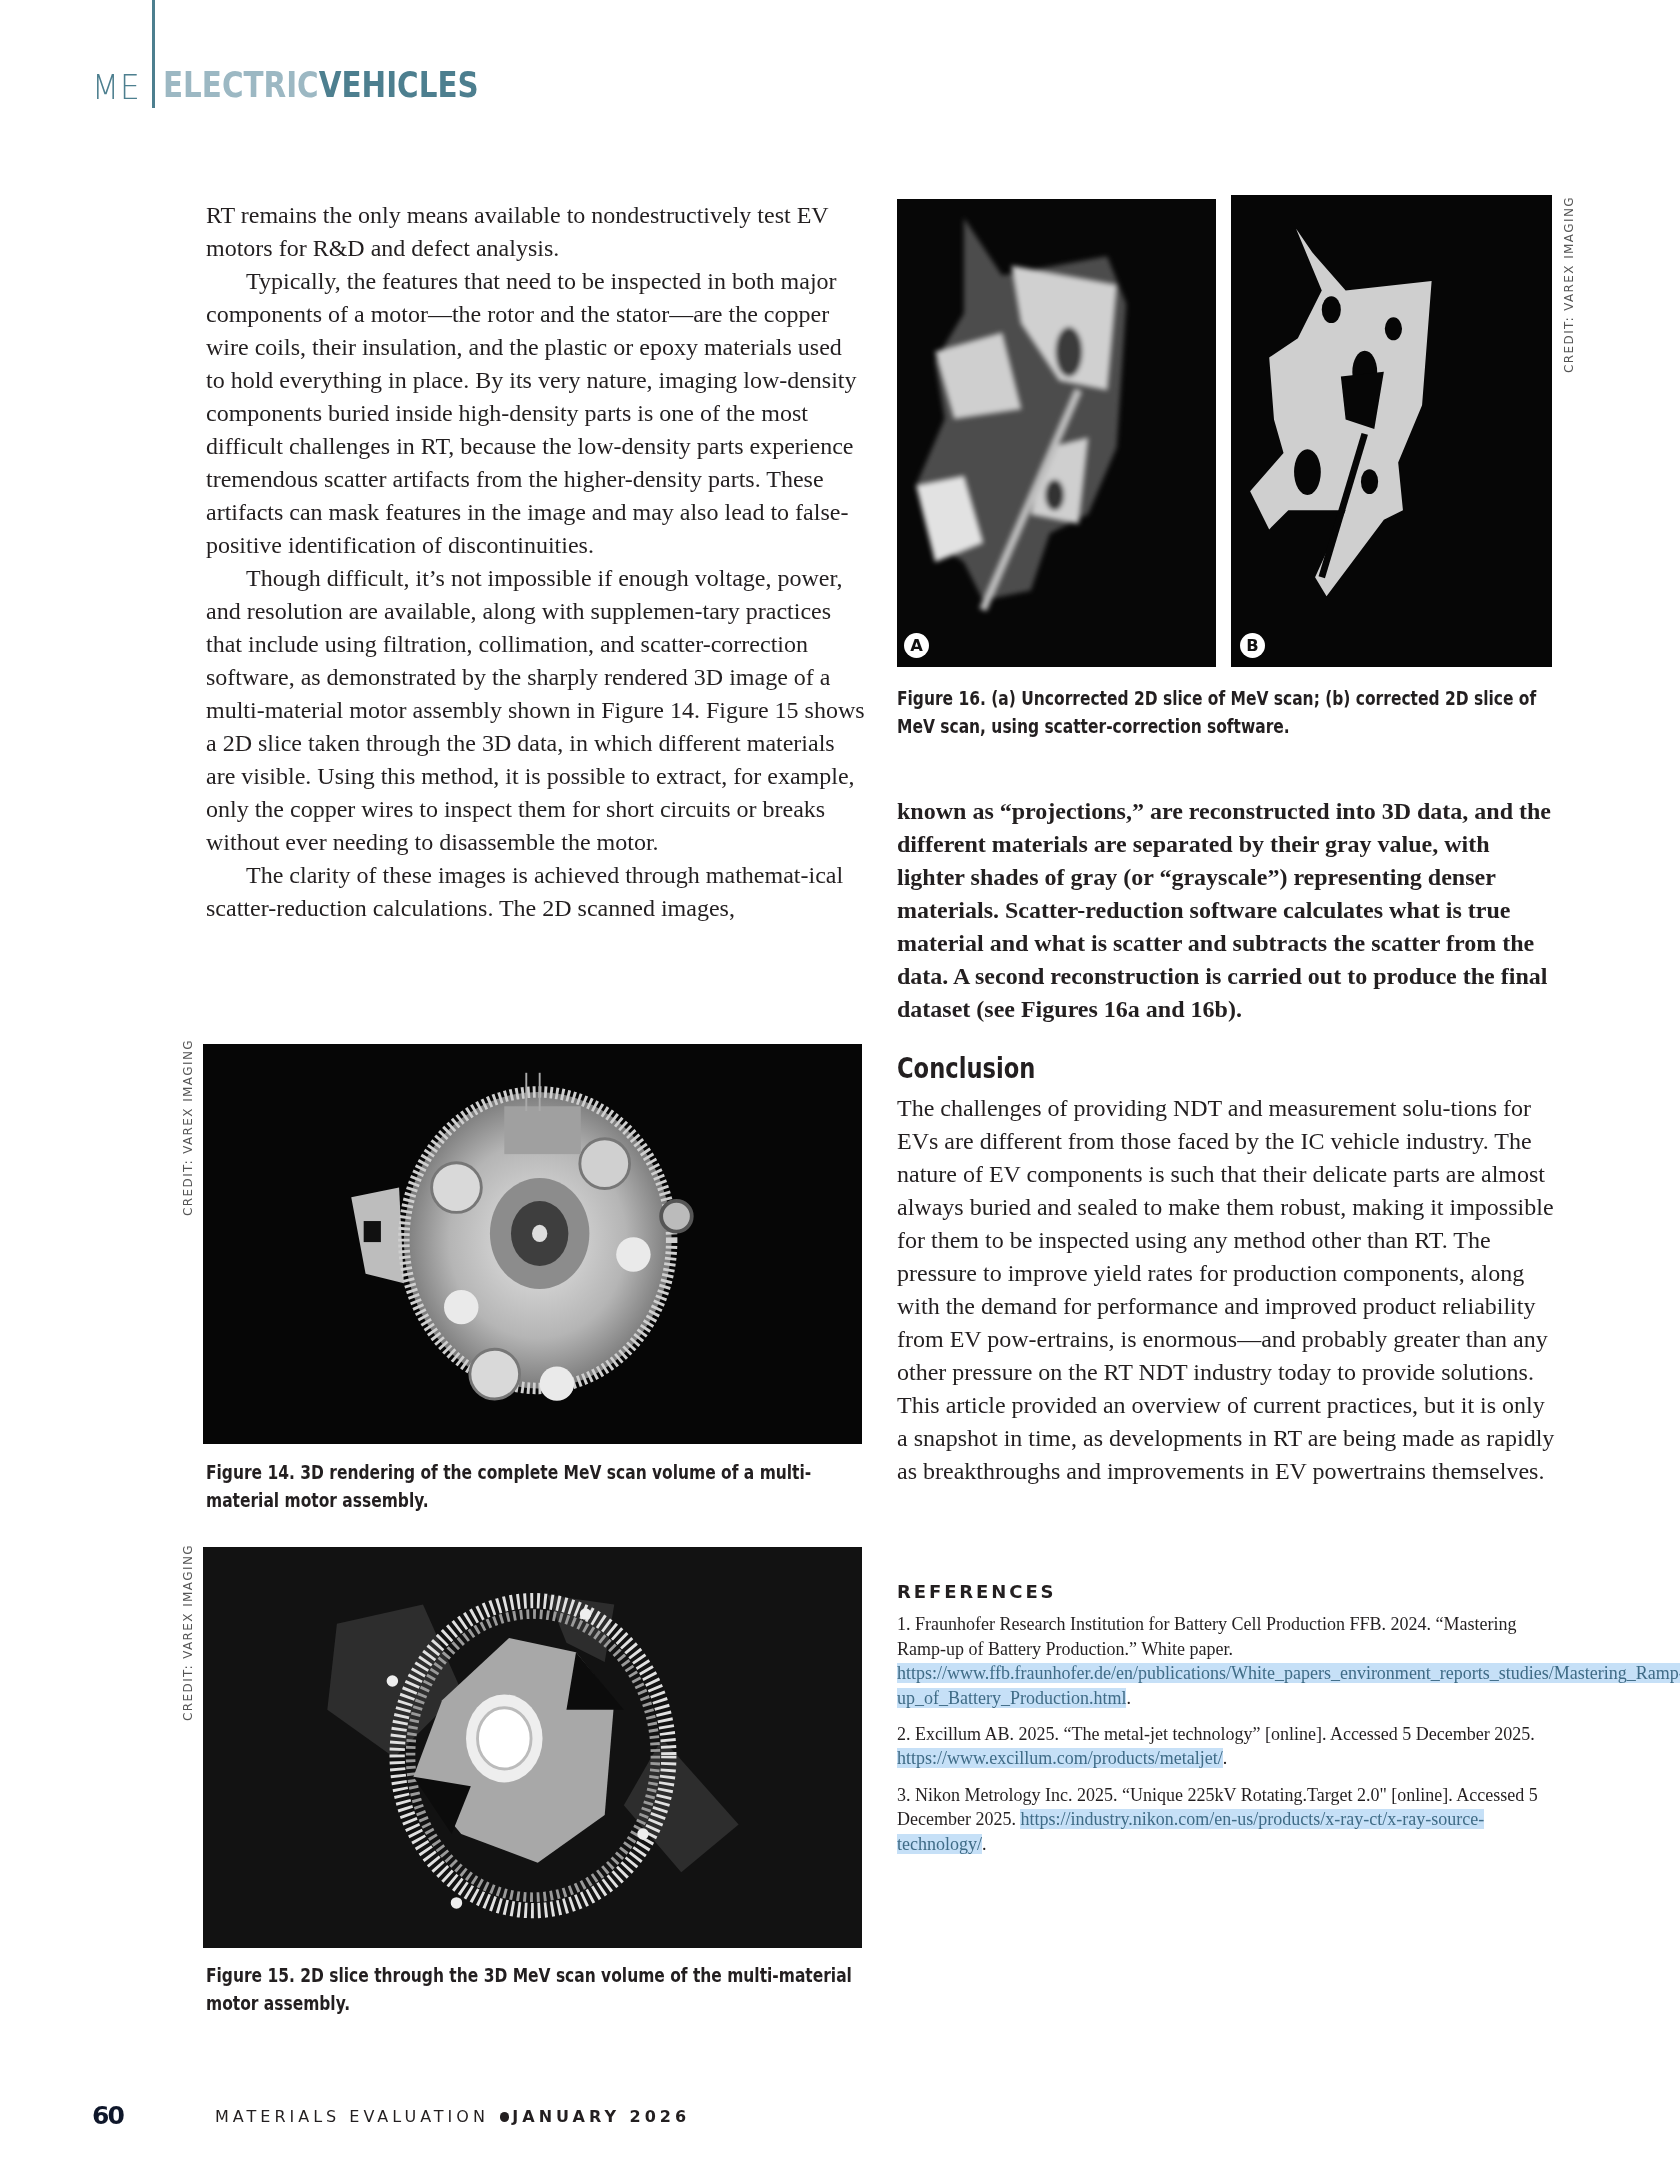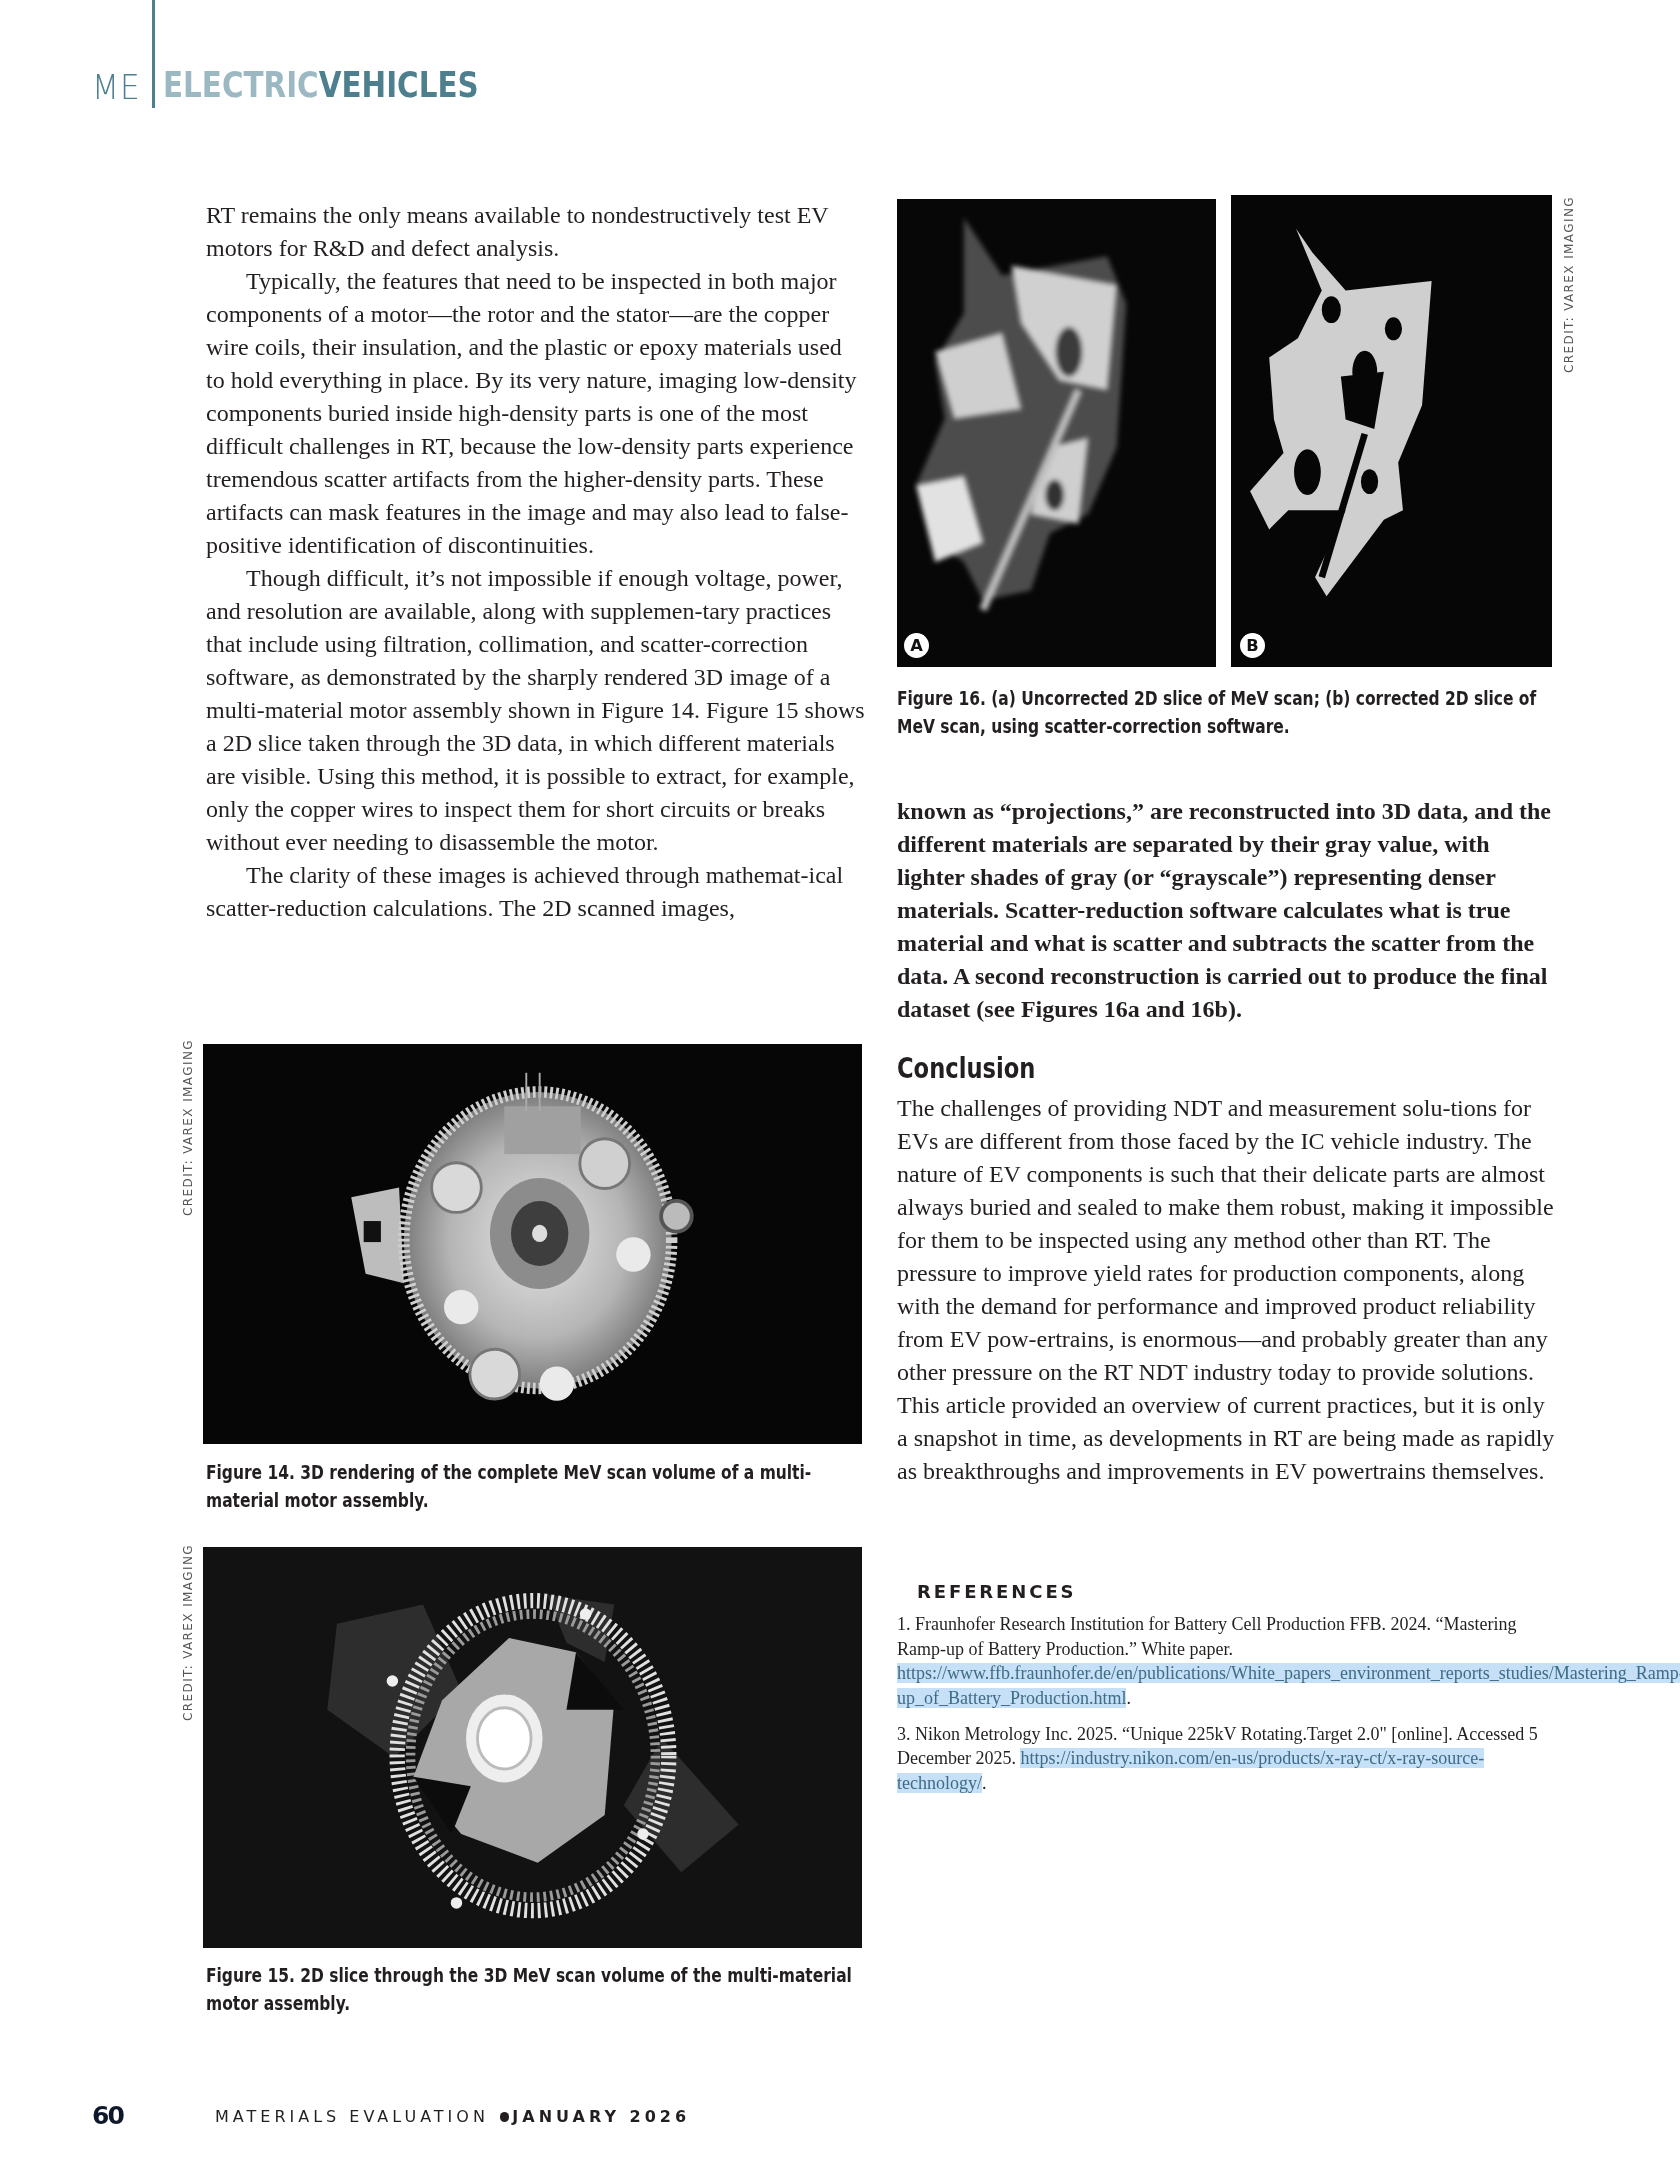--- a/index.html
+++ b/index.html
@@ -33,21 +33,21 @@
   .credit15 { left:181px; top:1721px; }
   .credit16 { left:1562px; top:373px; }
 
   .badge { width:25px; height:25px; border-radius:50%; background:#fff; color:#111; font-family:"DejaVu Sans", sans-serif; font-weight:bold; font-size:16.3px; text-align:center; line-height:25px; }
   .badge-a { left:904px; top:633px; }
   .badge-b { left:1240px; top:633px; }
 
   .heading { left:897px; top:1051px; font-family:"DejaVu Sans", sans-serif; font-weight:bold; font-size:29px; color:#231f20; transform:scaleX(0.78); transform-origin:left; }
   .conclusion-text { left:897px; top:1092px; width:660px; }
 
-  .refs-heading { left:897px; top:1581px; font-family:"DejaVu Sans", sans-serif; font-weight:bold; font-size:18px; letter-spacing:2.9px; color:#231f20;margin-left:20px; }
+  .refs-heading { left:897px; top:1581px; font-family:"DejaVu Sans", sans-serif; font-weight:bold; font-size:18px; letter-spacing:2.9px; color:#231f20; }
   .refs { left:897px; top:1612px; width:660px; font-family:"Liberation Serif", serif; font-size:18px; line-height:24.6px; color:#231f20; }
   .refs .ref { margin:0 0 11.5px 0; }
   .refs .link { background:#c6e0f7; color:#3f6b86; }
 
   .footer-page { left:92px; top:2101px; font-family:"DejaVu Sans", sans-serif; font-weight:bold; font-size:25px; color:#0f172a; letter-spacing:-1.9px; }
   .footer-mast { left:215px; top:2107px; font-family:"DejaVu Sans", sans-serif; font-size:16px; letter-spacing:4px; color:#231f20; white-space:nowrap; }
   .footer-mast .dot { display:inline-block; width:9.6px; height:9.6px; border-radius:50%; background:#231f20; margin:0 2.9px 1px 1.9px; vertical-align:middle; }
   .footer-mast .date { font-weight:bold; }
   svg { display:block; }
 </style>
@@ -162,18 +162,19 @@
 </div>
 
 <div class="abs heading">Conclusion</div>
 <div class="abs body-text conclusion-text">
   <p>The challenges of providing NDT and measurement solu-tions for EVs are different from those faced by the IC vehicle industry. The nature of EV components is such that their delicate parts are almost always buried and sealed to make them robust, making it impossible for them to be inspected using any method other than RT. The pressure to improve yield rates for production components, along with the demand for performance and improved product reliability from EV pow-ertrains, is enormous—and probably greater than any other pressure on the RT NDT industry today to provide solutions. This article provided an overview of current practices, but it is only a snapshot in time, as developments in RT are being made as rapidly as breakthroughs and improvements in EV powertrains themselves.</p>
 </div>
 
 <div class="abs refs-heading">REFERENCES</div>
 <div class="abs refs">
   <p class="ref"><span>1. Fraunhofer Research Institution for Battery Cell Production FFB. 2024. “Mastering Ramp-up of Battery Production.” White paper. </span><span class="link">https://www.ffb.fraunhofer.de/en/publications/White_papers_environment_reports_studies/Mastering_Ramp-up_of_Battery_Production.html</span><span>.</span></p>
+  <p class="ref"><span>2. Excillum AB. 2025. “The metal-jet technology” [online]. Accessed 5 December 2025. </span><span class="link">https://www.excillum.com/products/metaljet/</span><span>.</span></p>
   <p class="ref"><span>3. Nikon Metrology Inc. 2025. “Unique 225kV Rotating.Target 2.0" [online]. Accessed 5 December 2025. </span><span class="link">https://industry.nikon.com/en-us/products/x-ray-ct/x-ray-source-technology/</span><span>.</span></p>
 </div>
 
 <div class="abs footer-page">60</div>
 <div class="abs footer-mast"><span>MATERIALS EVALUATION</span> <span class="dot"></span><span class="date">JANUARY 2026</span></div>
 
 
 </body></html>

